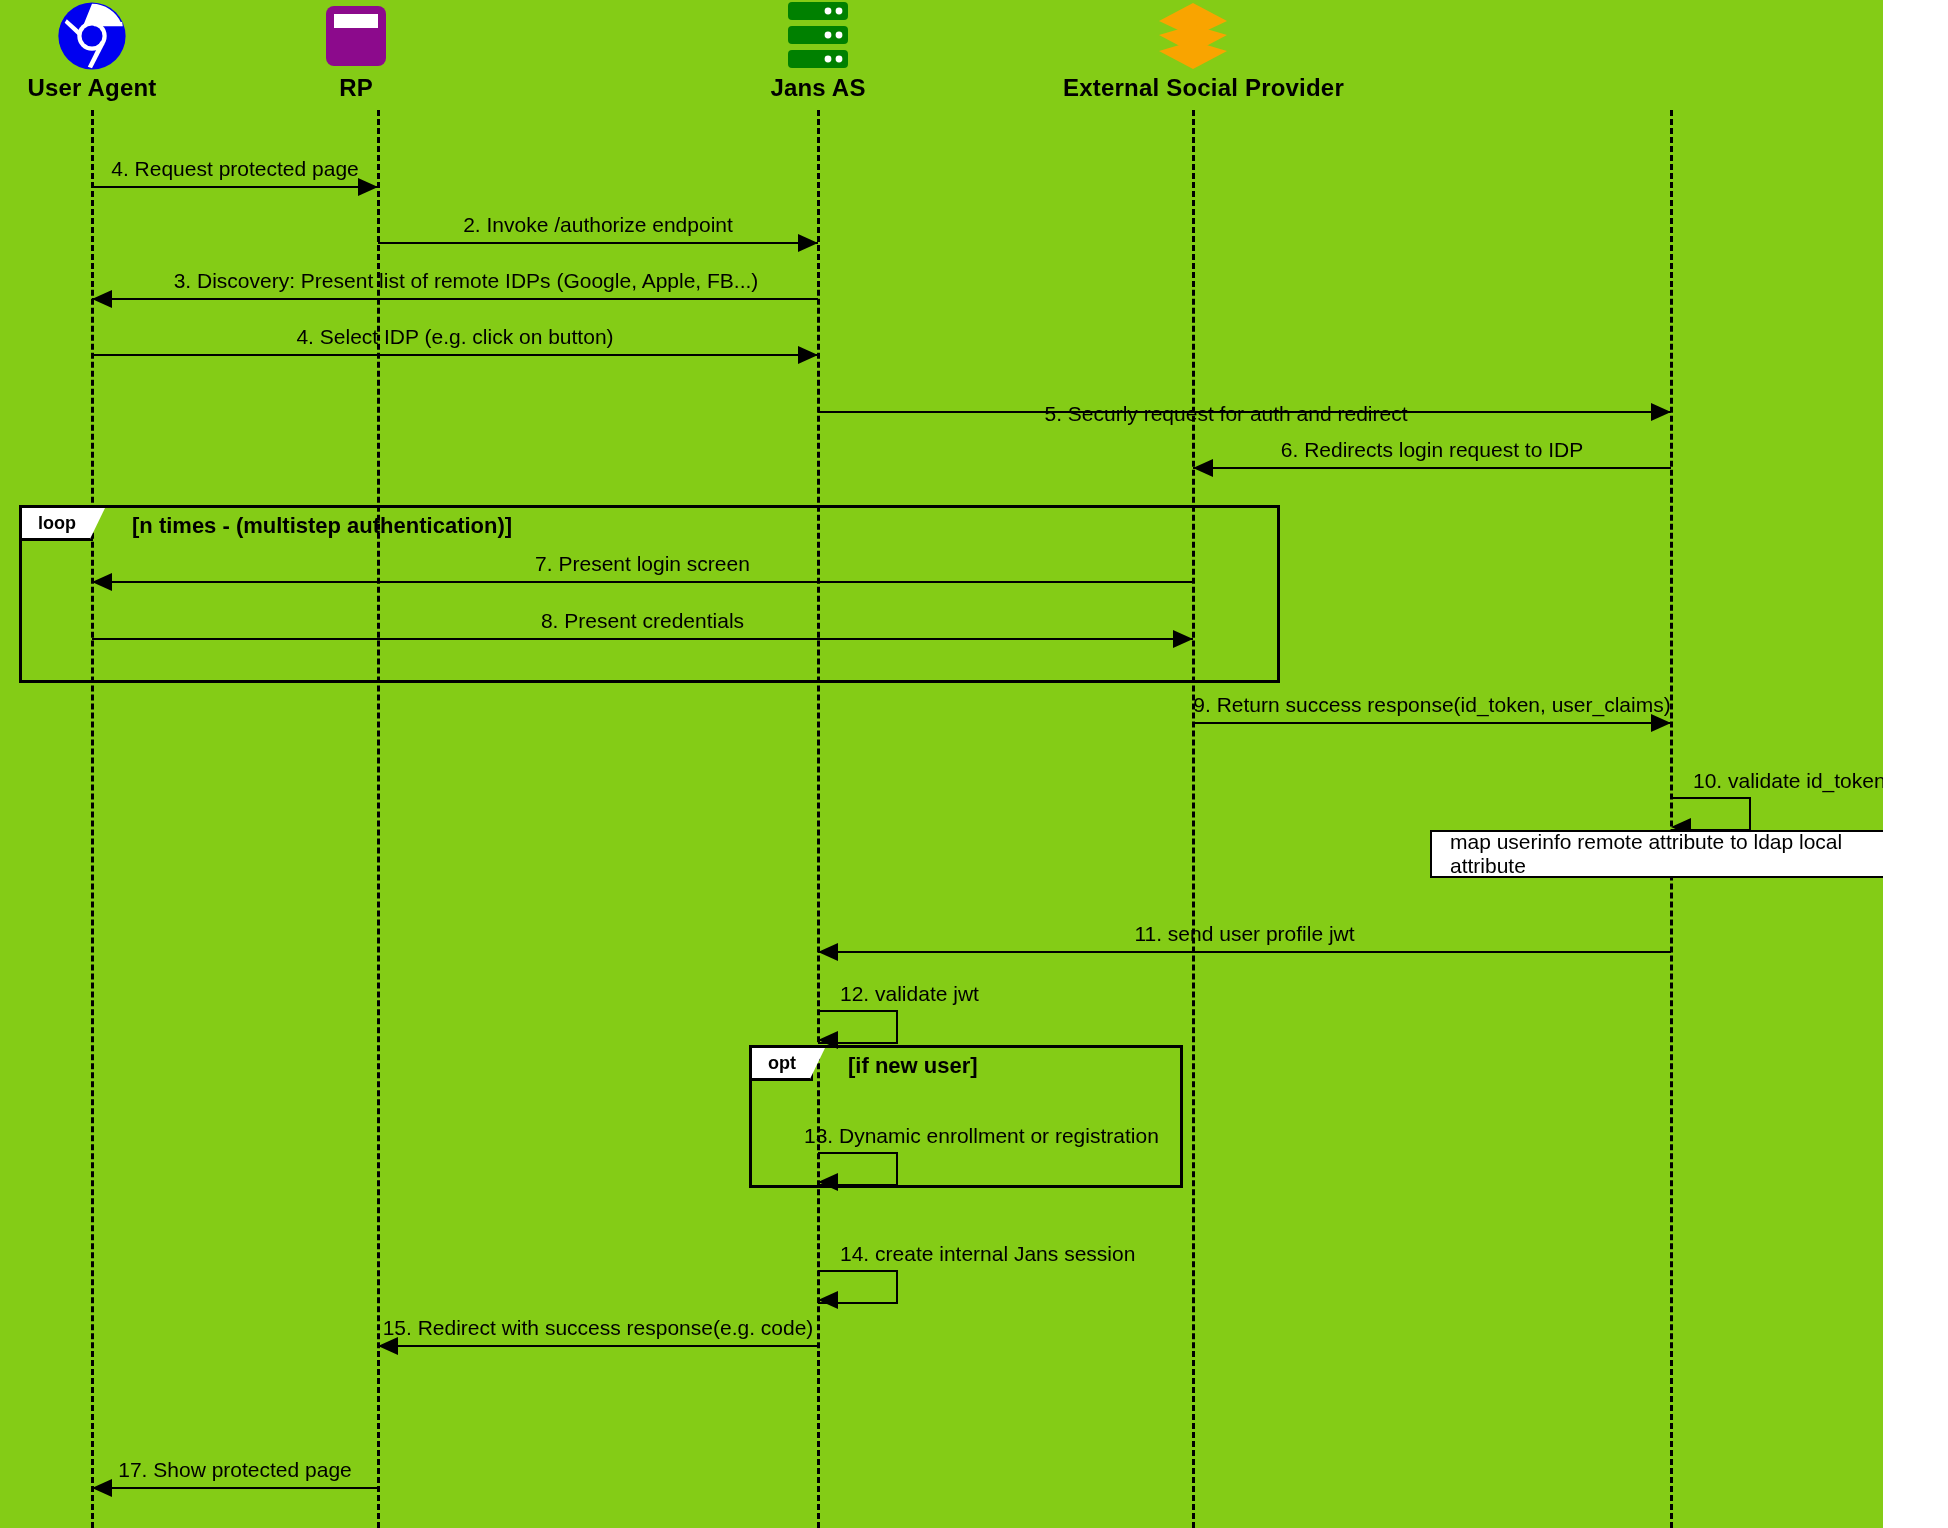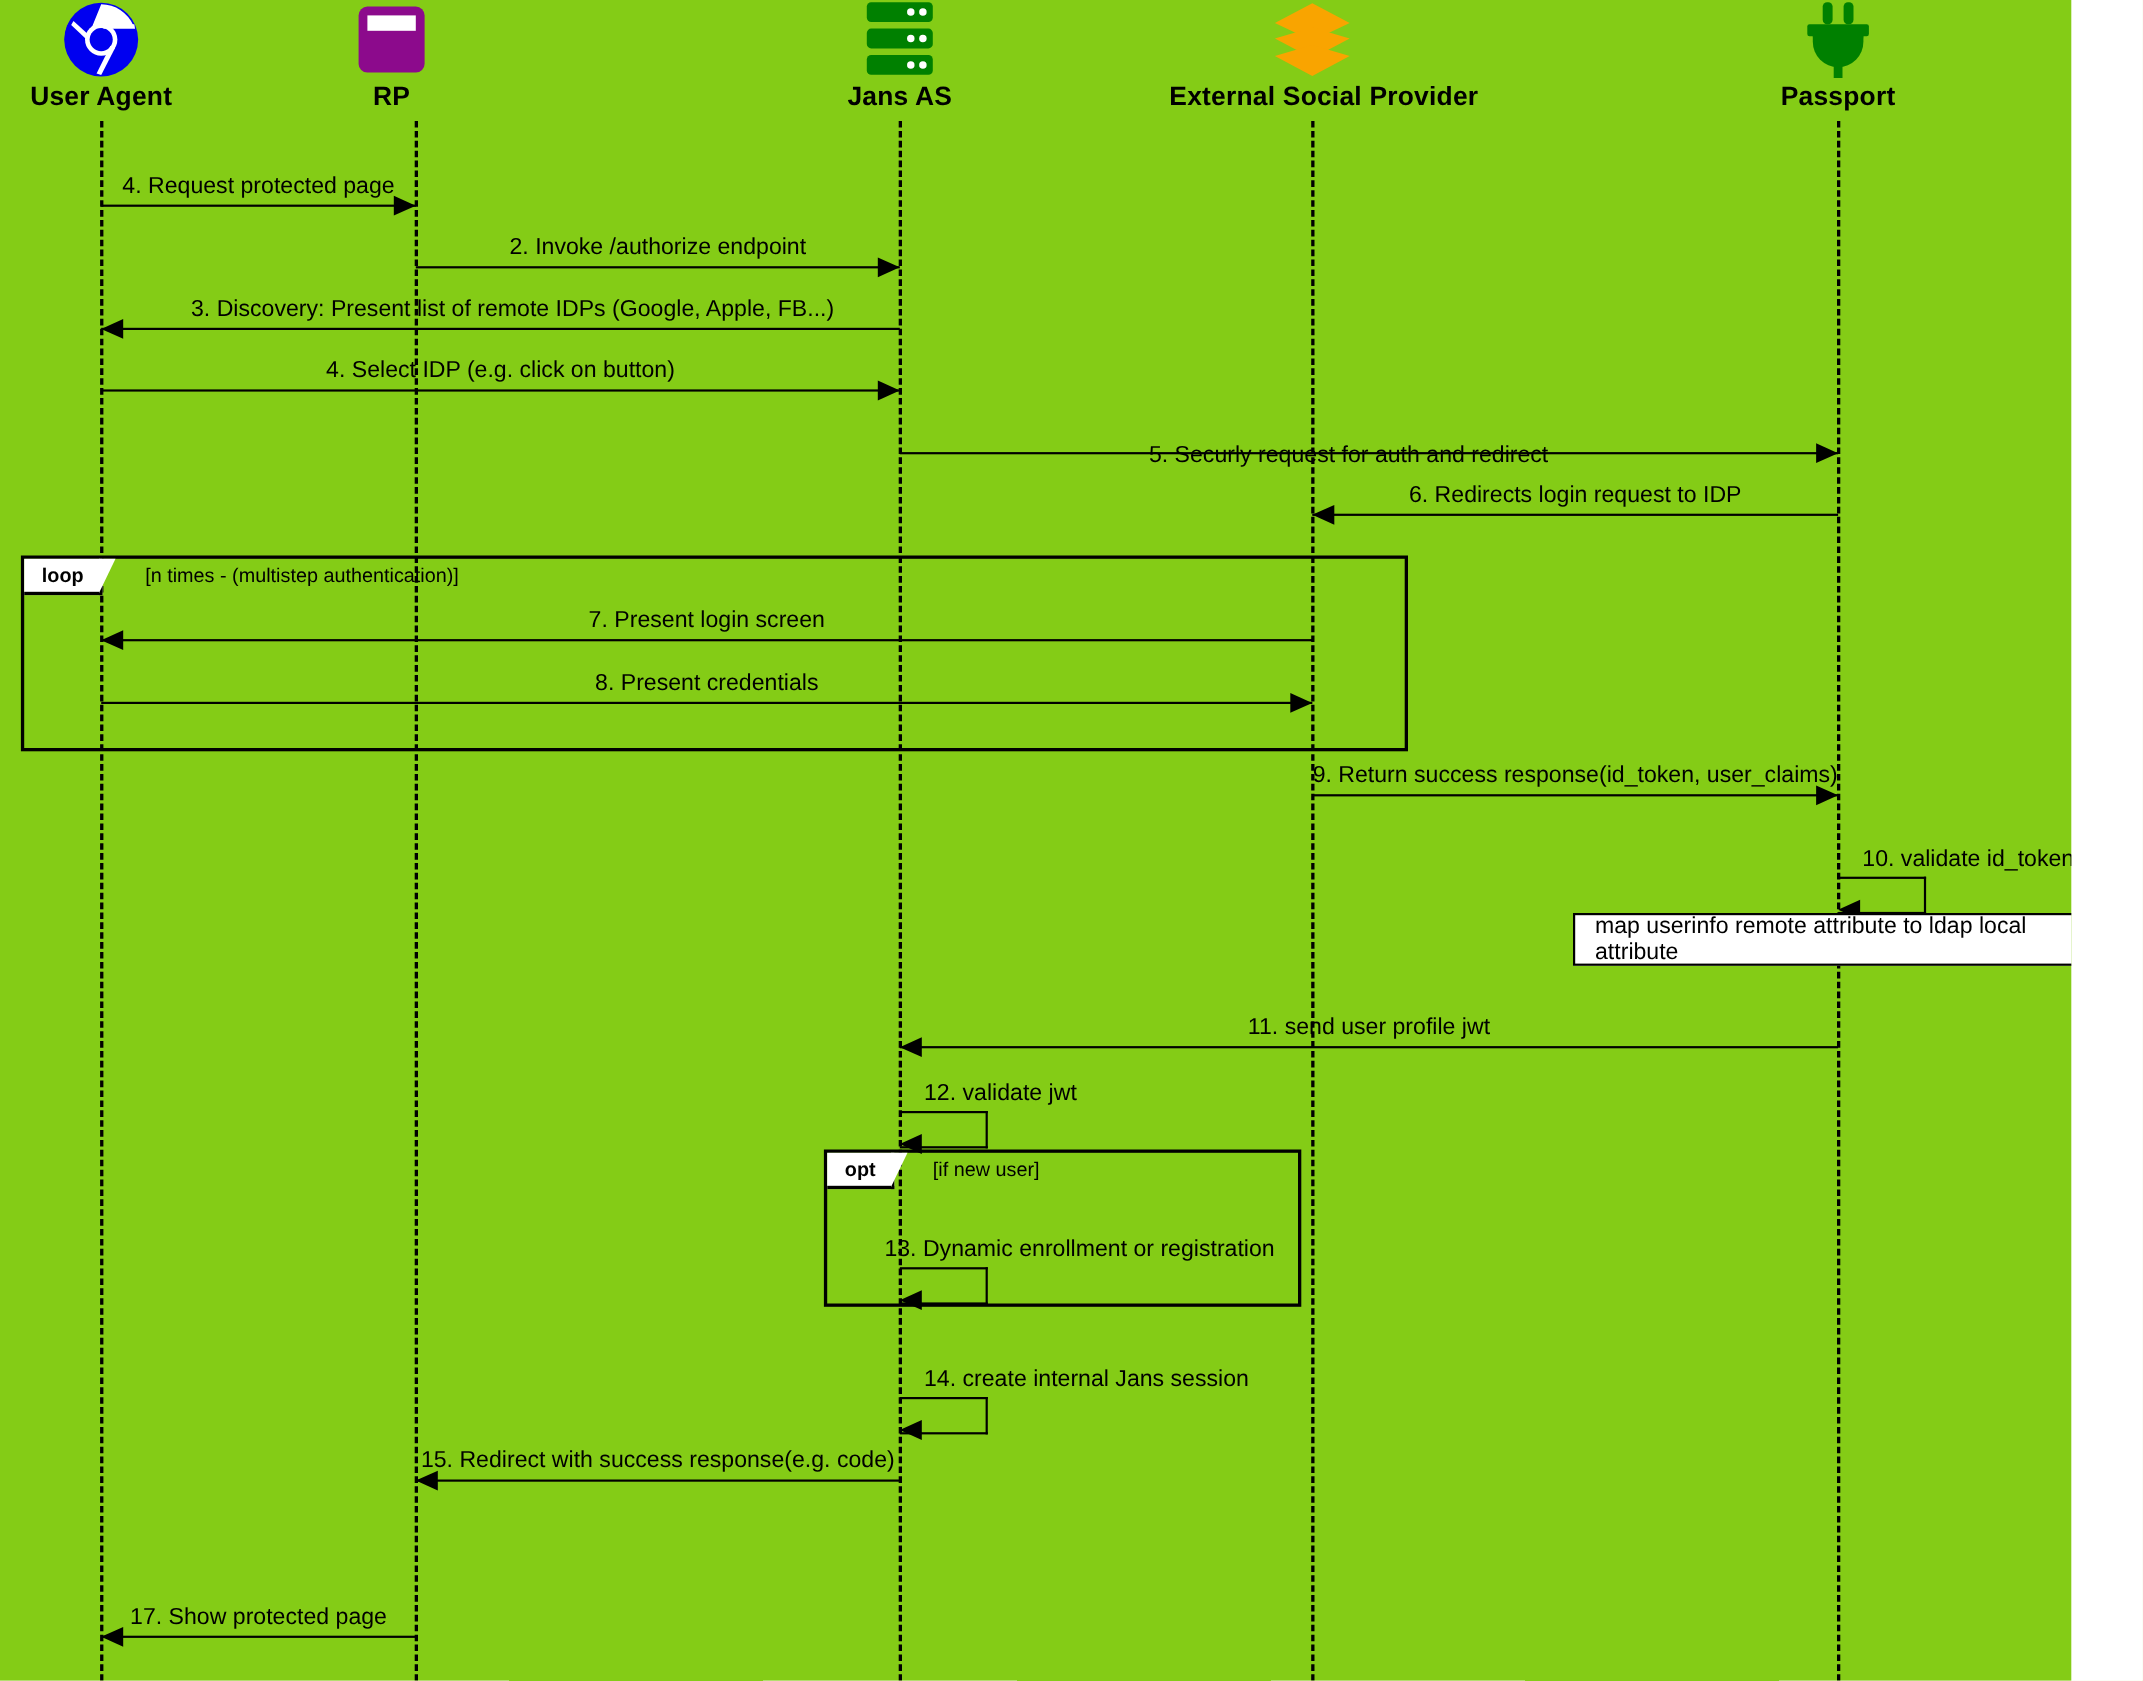--- a/index.html
+++ b/index.html
@@ -24,21 +24,21 @@
   
   .self{position:absolute;border:2.5px solid #000;border-left:none;height:30px;}
 
   
   .frag{position:absolute;border:3px solid #000;background:transparent;}
   .frag-tab{position:absolute;left:0;top:0;height:30px;border-right:3px solid #000;border-bottom:3px solid #000;
             background:#fff;display:flex;align-items:center;justify-content:flex-end;}
   .frag-tab:after{content:"";position:absolute;right:-15px;top:0;width:0;height:0;
                   border-top:31px solid #fff;border-right:15px solid transparent;}
   .frag-kind{font-size:18px;font-weight:bold;padding:0 14px 0 16px;}
-  .frag-cond{position:absolute;font-size:18px;font-weight:normal;white-space:nowrap;}
+  .frag-cond{position:absolute;font-size:22px;font-weight:bold;white-space:nowrap;}
 
   
   .note{position:absolute;border:2.5px solid #000;background:#fff;display:flex;align-items:center;
         justify-content:center;font-size:21px;padding:0 18px;box-sizing:border-box;}
   .note-fold{position:absolute;right:0;top:0;width:0;height:0;
              border-top:22px solid #fff;border-left:22px solid transparent;}
   .note-fold-line{position:absolute;right:0;top:0;width:31px;height:0;border-top:2.5px solid #000;
              transform-origin:right top;transform:rotate(135deg);}
 
   svg{display:block;}
@@ -95,33 +95,20 @@
       <div class="p-icon">
         <svg width="72" height="70" viewBox="0 0 72 70">
       <path d="M36 2 L70 20 L36 36 L2 20 Z" fill="#f9a400"></path>
       <path d="M36 24 L70 34 L36 52 L2 34 Z" fill="#f9a400"></path>
       <path d="M36 40 L70 50 L36 68 L2 50 Z" fill="#f9a400"></path>
     </svg>
       </div>
      <div class="p-label">External Social Provider</div>
     </div>
     <div class="lifeline" style="left: 1192px;"></div>
-    <div class="participant" style="left: 1671px;">
-      <div class="p-icon">
-        <svg width="62" height="70" viewBox="0 0 62 70">
-      <rect x="17" y="1" width="9" height="20" rx="4" fill="#008000"></rect>
-      <rect x="36" y="1" width="9" height="20" rx="4" fill="#008000"></rect>
-      <rect x="3" y="21" width="56" height="11" rx="2" fill="#008000"></rect>
-      <path d="M8 31 h46 a23 23 0 0 1 -46 0 Z" fill="#008000"></path>
-      <path d="M8 31 h46 v6 a23 23 0 0 1 -46 0 Z" fill="#008000"></path>
-      <rect x="27" y="54" width="8" height="16" fill="#008000"></rect>
-    </svg>
-      </div>
-     <div class="p-label">Passport</div>
-    </div>
     <div class="lifeline" style="left: 1670px;"></div>
     <div class="frag" style="left: 19px; top: 505px; width: 1255px; height: 172px;">
       <div class="frag-tab">
        <span class="frag-kind">loop</span>
      </div>
      <div class="frag-cond" style="left:110px;top:5px">[n times - (multistep authentication)]</div>
     </div>
     <div class="frag" style="left: 749px; top: 1045px; width: 428px; height: 137px;">
       <div class="frag-tab">
        <span class="frag-kind">opt</span>

